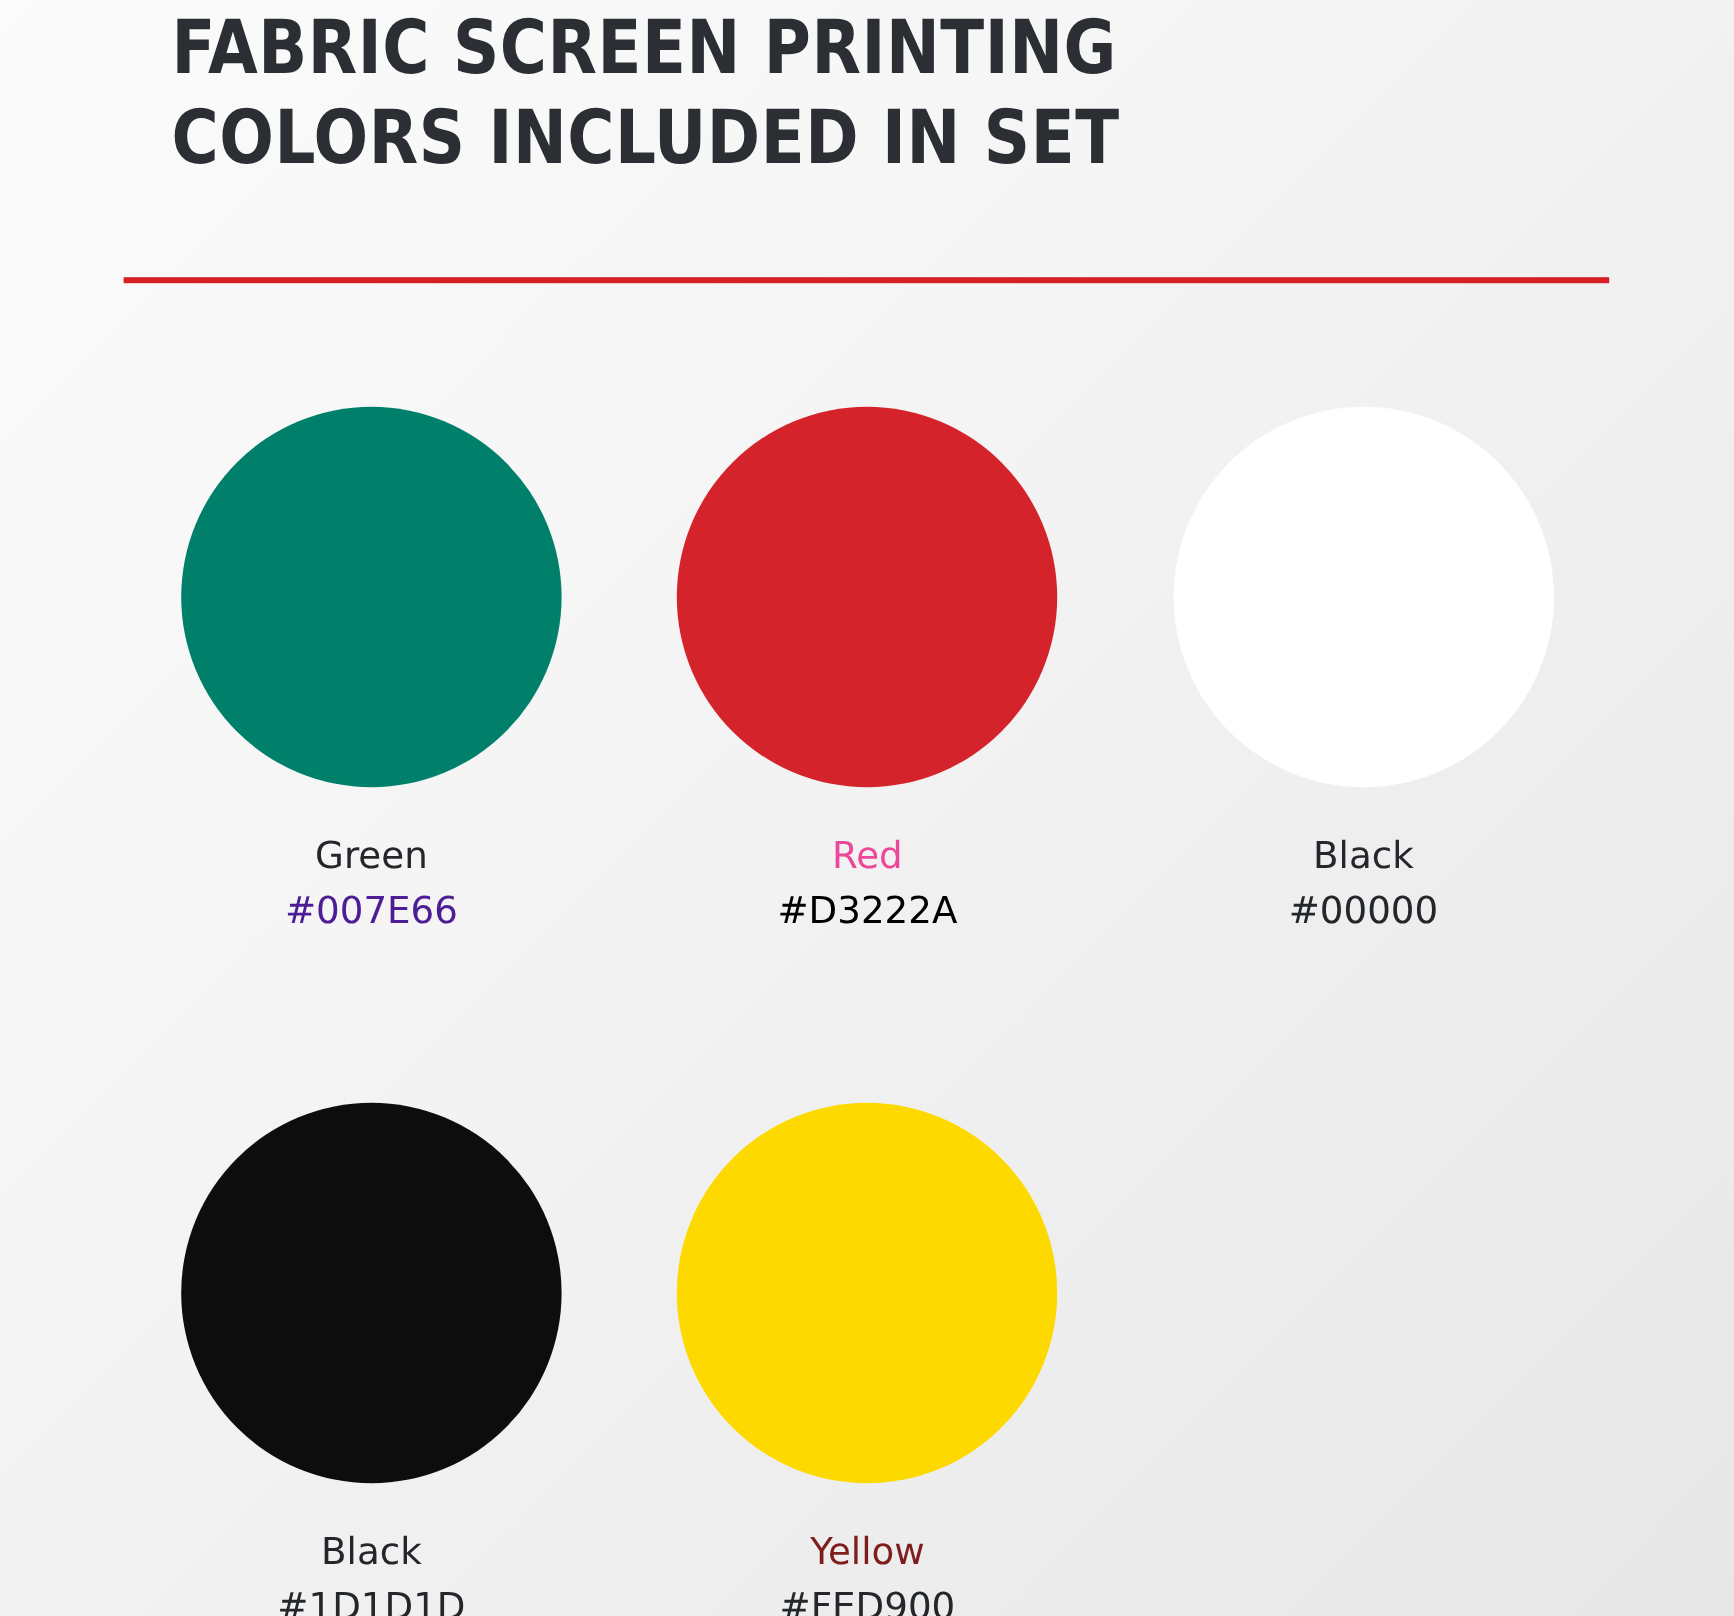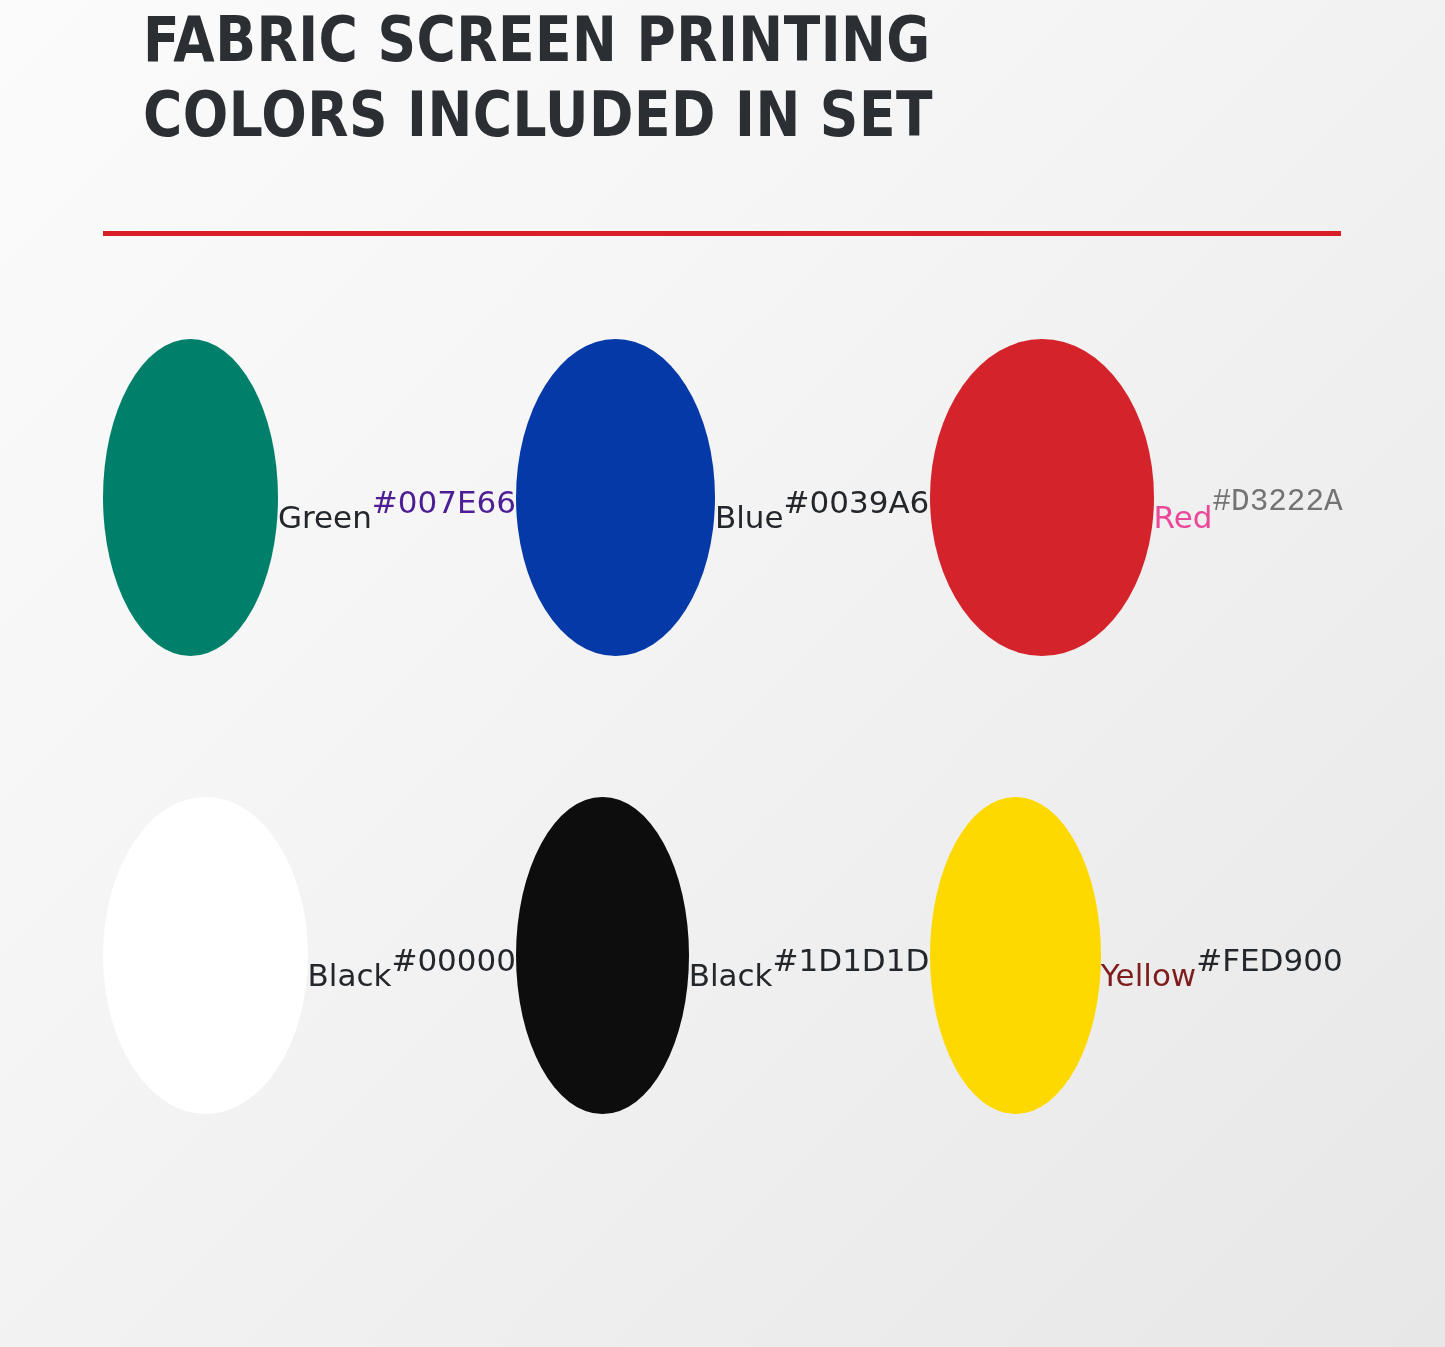--- a/index.html
+++ b/index.html
@@ -59,21 +59,21 @@
     width: 1240px;
     display: grid;
     grid-template-columns: repeat(3, 1fr);
     grid-template-rows: repeat(2, auto);
     row-gap: 141px;
     column-gap: 0px;
   }
 
   .swatch-cell {
     display: flex;
-    flex-direction: row;
+    flex-direction: column;
     align-items: center;
     width: 413px;
   }
 
   .dot {
     width: 317px;
     height: 317px;
     border-radius: 50%;
     display: block;
   }
@@ -113,30 +113,25 @@
   <div class="divider" style="background: rgb(216, 31, 38);"></div>
 
   <div class="grid">
 
     <div class="swatch-cell">
       <span class="dot" style="background: rgb(0, 128, 107);"></span>
       <div class="swatch-name" style="color: rgb(35, 38, 42);">Green</div>
       <div class="swatch-hex" style="color: #4c1d95;">#007E66</div>
     </div>
 
-    <div class="swatch-cell">
-      <span class="dot" style="background: rgb(6, 57, 168);"></span>
-      <div class="swatch-name" style="color: rgb(35, 38, 42);">Blue</div>
-      <div class="swatch-hex" style="color: rgb(35, 38, 42);">#0039A6</div>
-    </div>
 
     <div class="swatch-cell">
       <span class="dot" style="background: rgb(213, 35, 44);"></span>
       <div class="swatch-name" style="color: #ec4899;">Red</div>
-      <div class="swatch-hex" style="color: #737373; font-family: Liberation Mono, monospace;">#D3222A</div>
+      <div class="swatch-hex" style="color: #000000;">#D3222A</div>
     </div>
 
     <div class="swatch-cell">
       <span class="dot is-white" style="background: rgb(255, 255, 255);"></span>
       <div class="swatch-name" style="color: rgb(35, 38, 42);">Black</div>
       <div class="swatch-hex" style="color: rgb(35, 38, 42);">#00000</div>
     </div>
 
     <div class="swatch-cell">
       <span class="dot" style="background: rgb(13, 13, 13);"></span>

